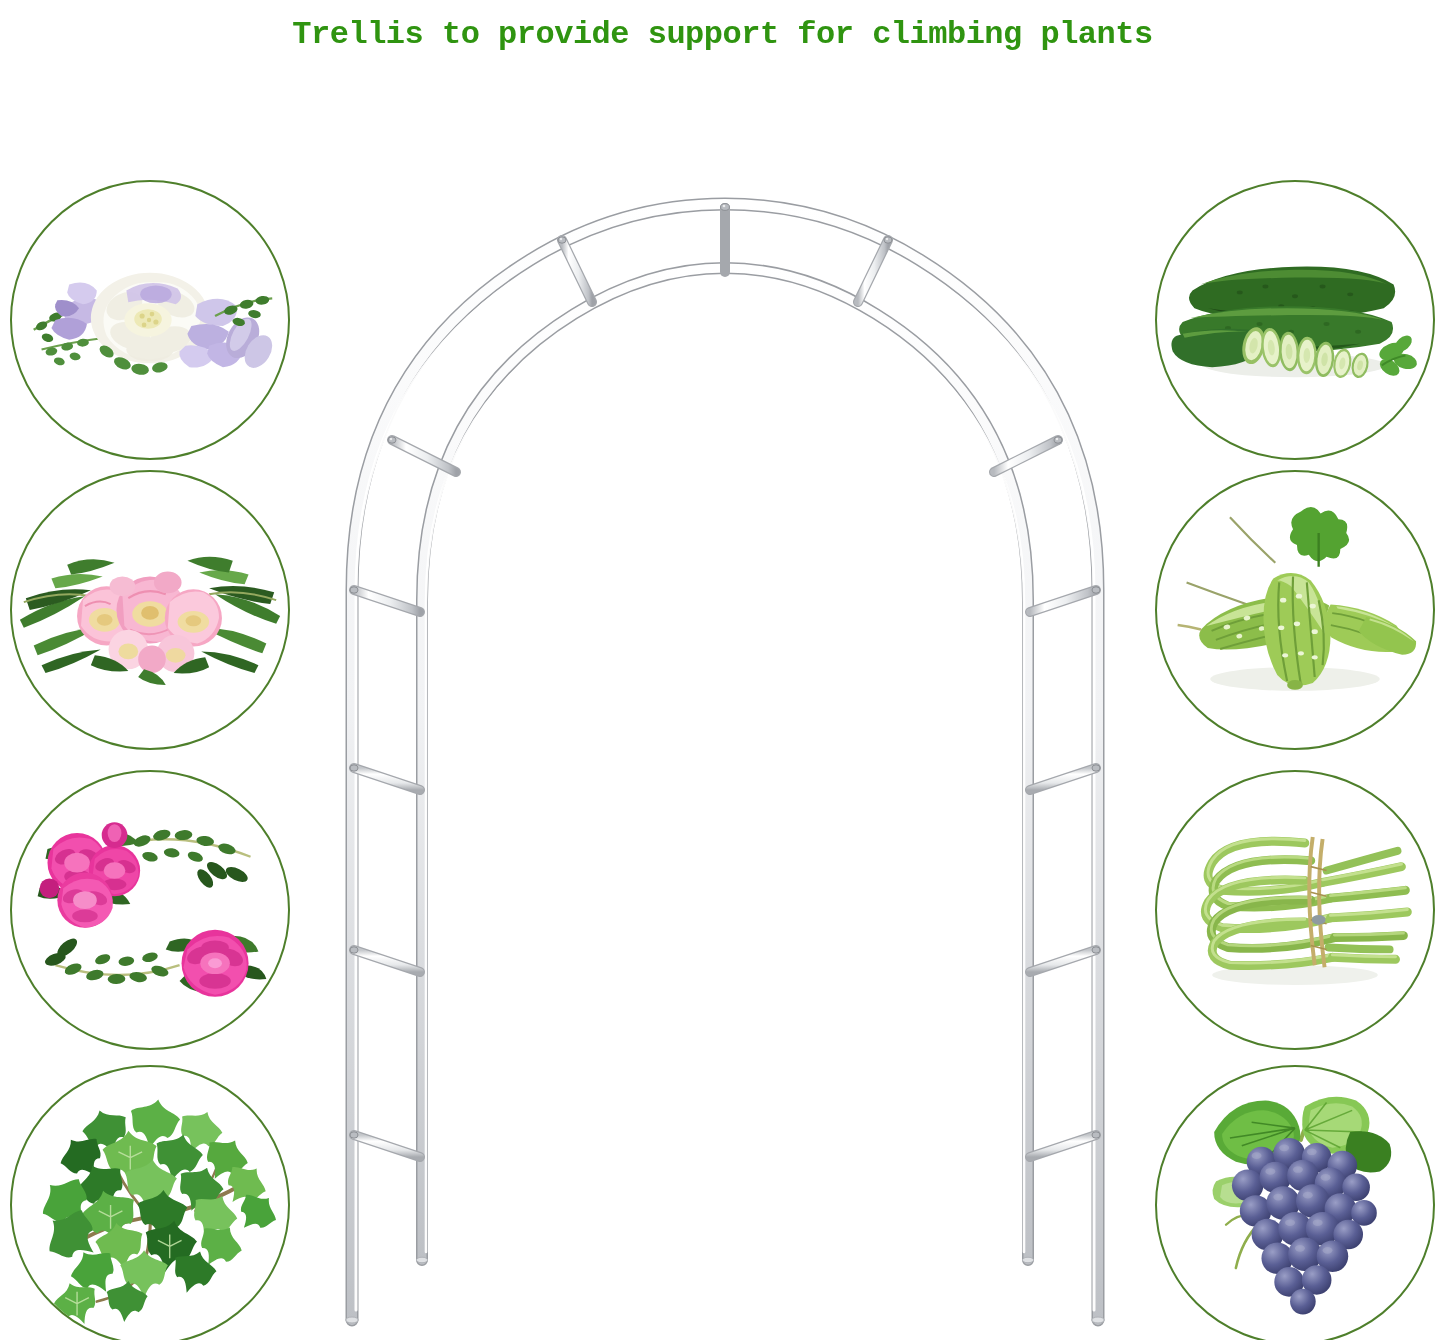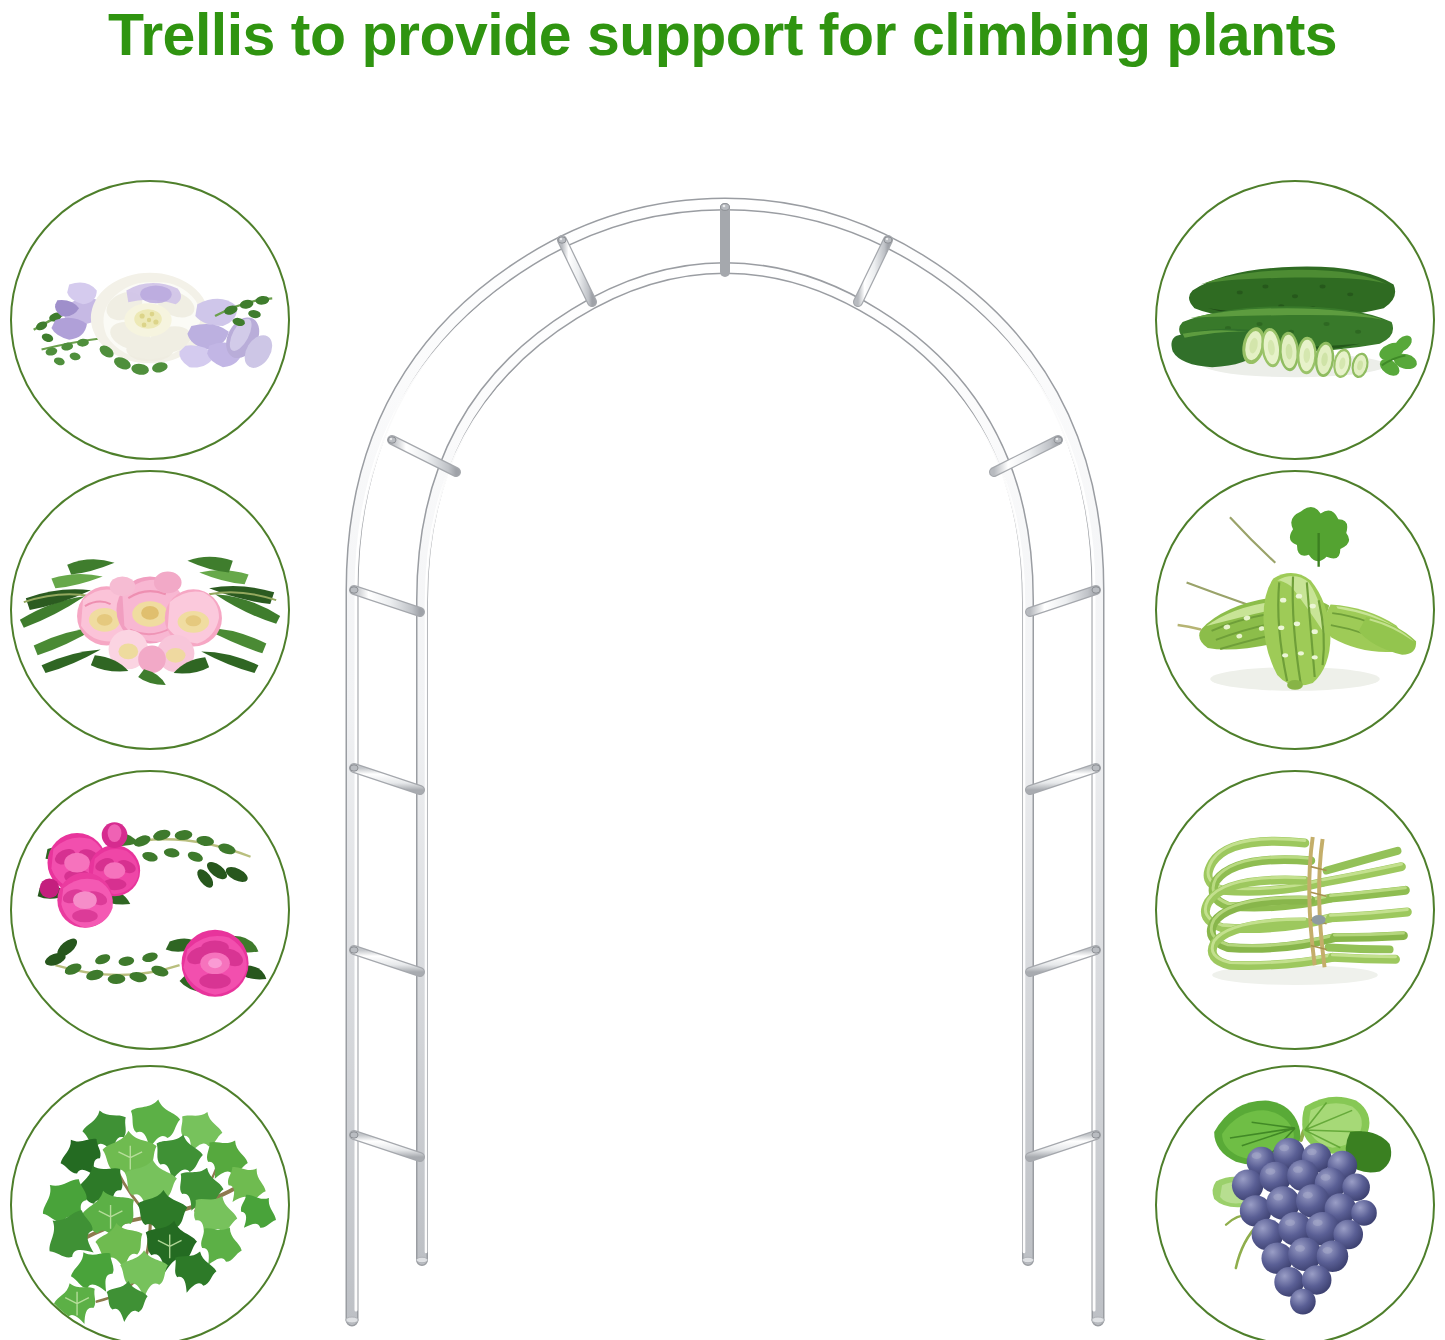--- a/index.html
+++ b/index.html
@@ -20,23 +20,23 @@
     position: absolute;
     top: 0;
     left: 0;
     width: 1445px;
     height: 70px;
     display: flex;
     align-items: center;
     justify-content: center;
   }
   #page-title {
-    font-family: Liberation Sans, sans-serif;
+    font-family: Liberation Mono, monospace;
     font-weight: bold;
-    font-size: 59px;
+    font-size: 32px;
     line-height: 50px;
     letter-spacing: -0.5px;
     color: #2f9410;
     white-space: nowrap;
     text-align: center;
   }
 
   
   .circle-col {
     position: absolute;

